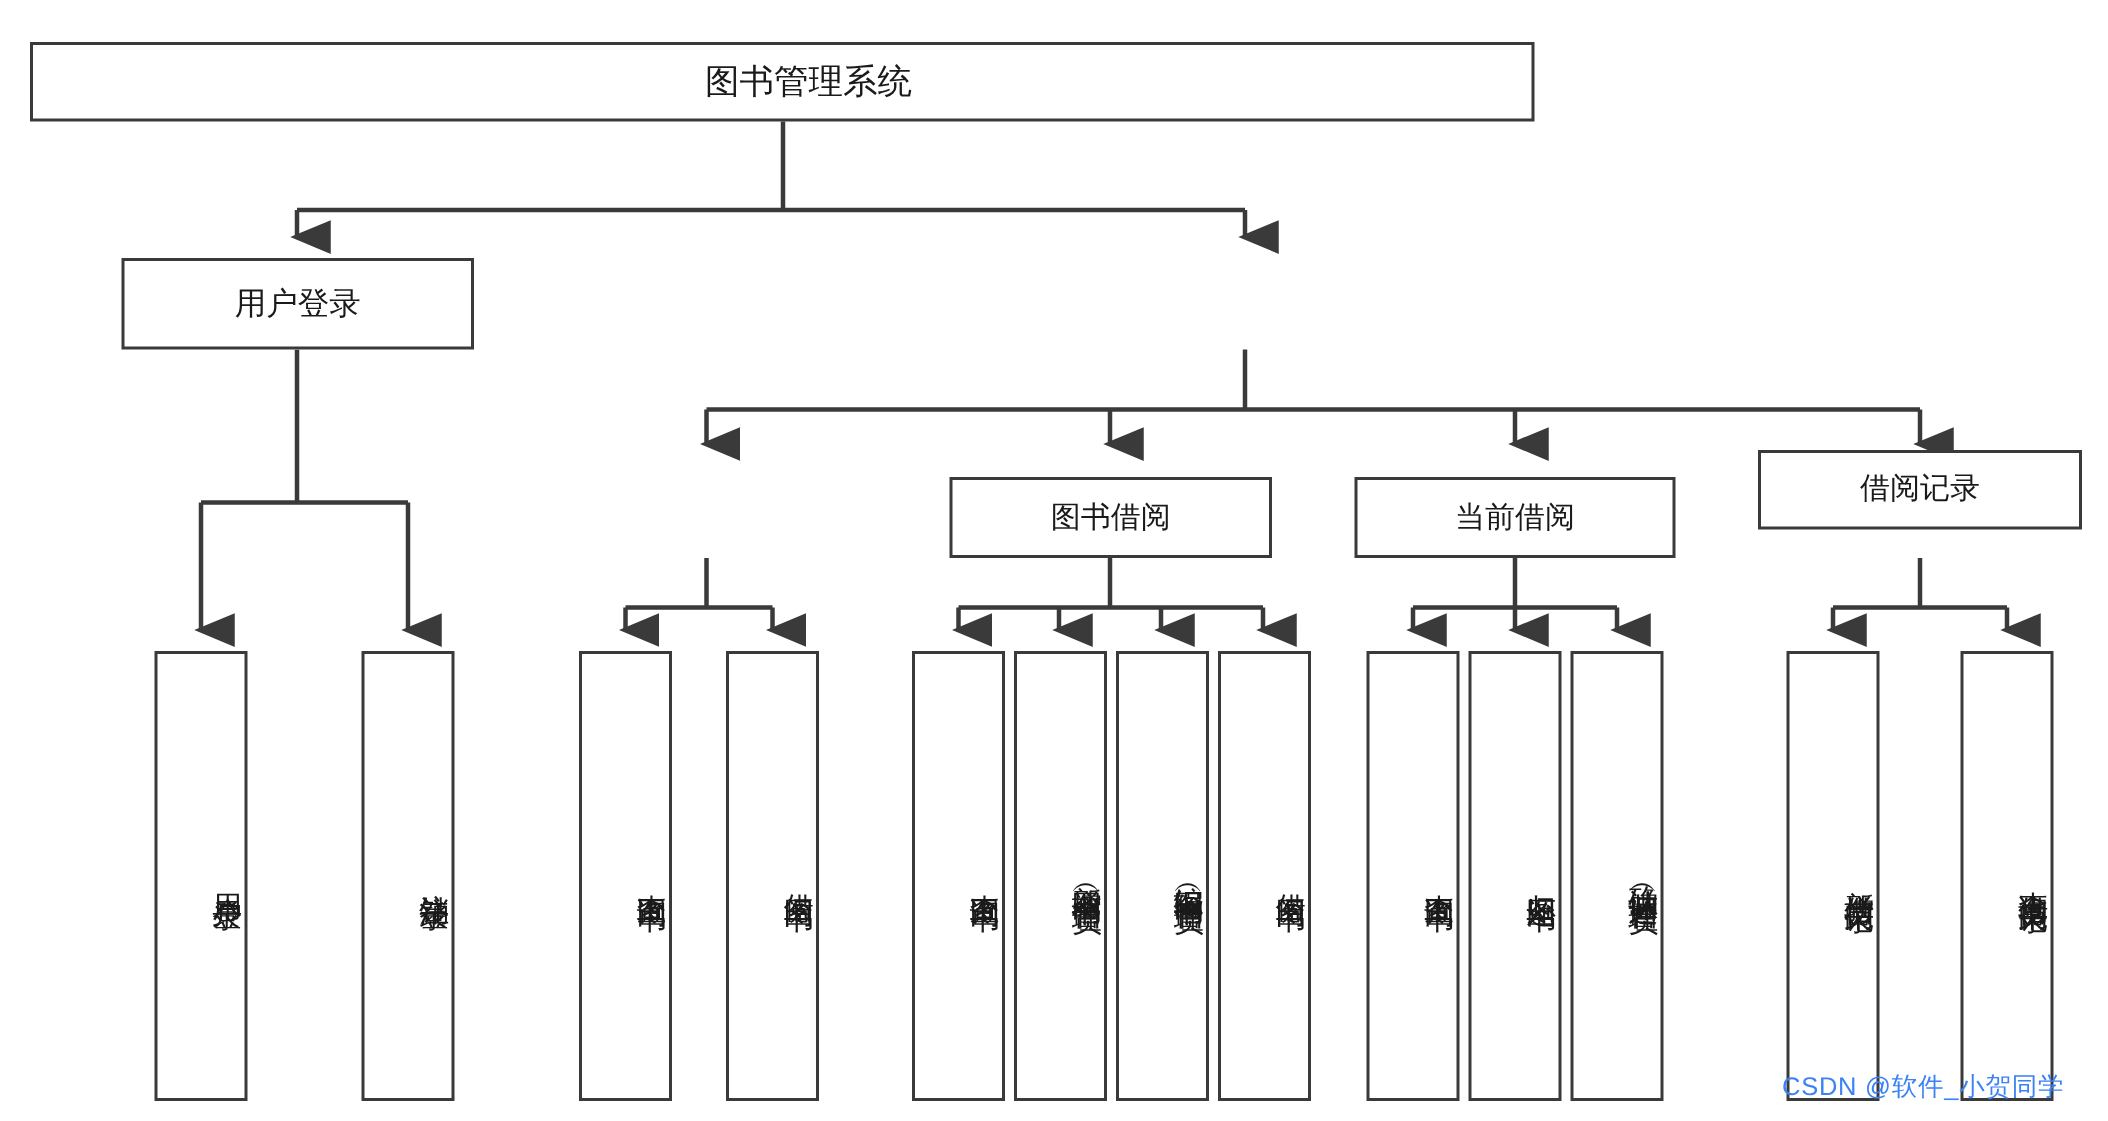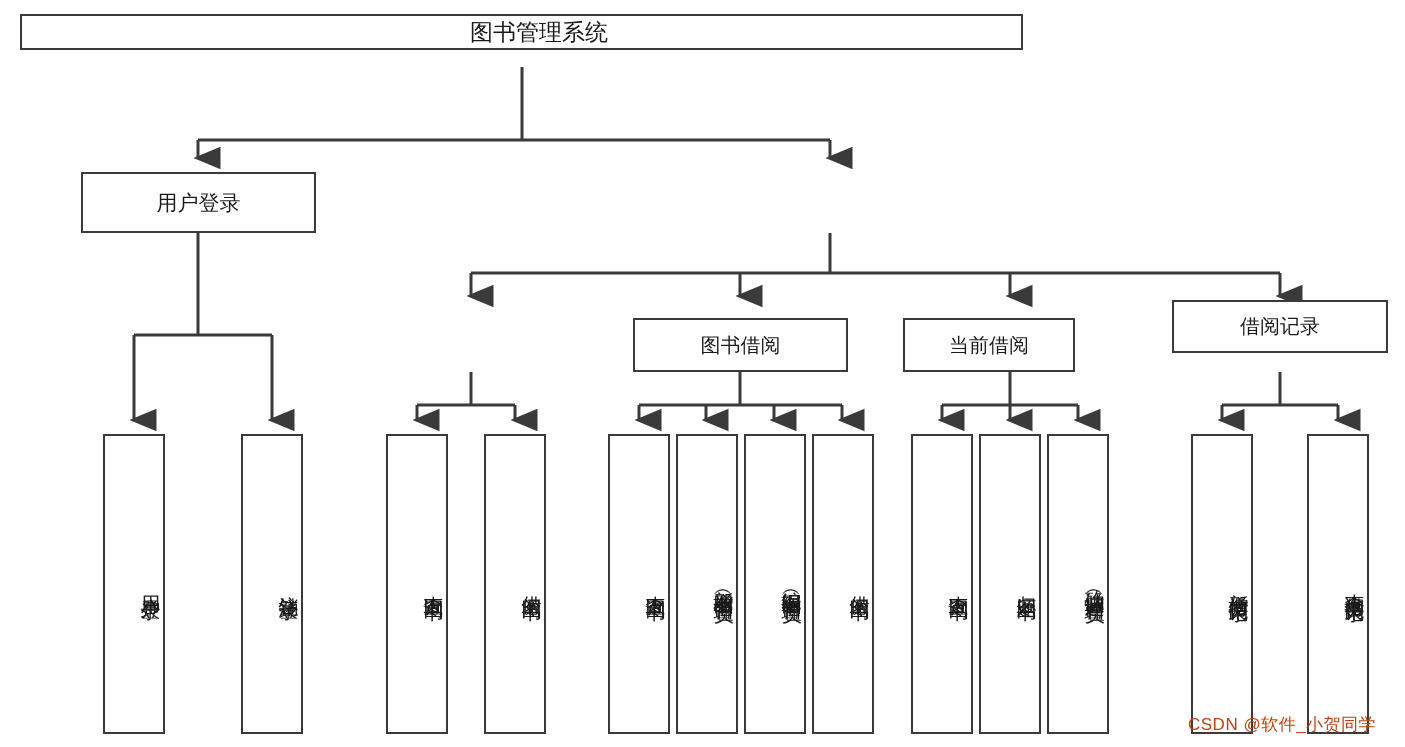--- a/index.html
+++ b/index.html
@@ -59,21 +59,21 @@
     top: 0;
     width: 1405px;
     height: 747px;
     pointer-events: none;
   }
   #watermark {
     position: absolute;
     left: 1188px;
     top: 713px;
     font-size: 17px;
-    color: #c2410c;
+    color: #3b82f6;
     white-space: nowrap;
     letter-spacing: 0.5px;
   }
 </style>
 </head>
 <body>
 
 <div id="canvas">
 
   <svg id="edges" viewBox="0 0 1405 747">
@@ -119,32 +119,32 @@
       <path d="M 1010 405 L 1010 420" marker-end="url(#arrow)"></path>
       <path d="M 1078 405 L 1078 420" marker-end="url(#arrow)"></path>
 
       <path d="M 1280 372 L 1280 405"></path>
       <path d="M 1222 405 L 1338 405"></path>
       <path d="M 1222 405 L 1222 420" marker-end="url(#arrow)"></path>
       <path d="M 1338 405 L 1338 420" marker-end="url(#arrow)"></path>
     </g>
   </svg>
 
-  <div class="node root" style="left:20px; top:14px; width:1003px; height:36px;padding-left:35px;">
+  <div class="node root" style="left:20px; top:28px; width:1003px; height:53px;padding-left:35px;">
     <span>图书管理系统</span>
   </div>
 
   <div class="node lvl2" style="left:81px; top:172px; width:235px; height:61px;">
     <span>用户登录</span>
   </div>
 
   <div class="node lvl3" style="left:633px; top:318px; width:215px; height:54px;">
     <span>图书借阅</span>
   </div>
-  <div class="node lvl3" style="left:903px; top:318px; width:172px; height:54px;">
+  <div class="node lvl3" style="left:903px; top:318px; width:214px; height:54px;">
     <span>当前借阅</span>
   </div>
   <div class="node lvl3" style="left:1172px; top:300px; width:216px; height:53px;">
     <span>借阅记录</span>
   </div>
 
   <div class="node leaf" style="left:103px; top:434px; width:62px; height:300px;">
     <span>用户登录</span>
   </div>
   <div class="node leaf" style="left:241px; top:434px; width:62px; height:300px;">

